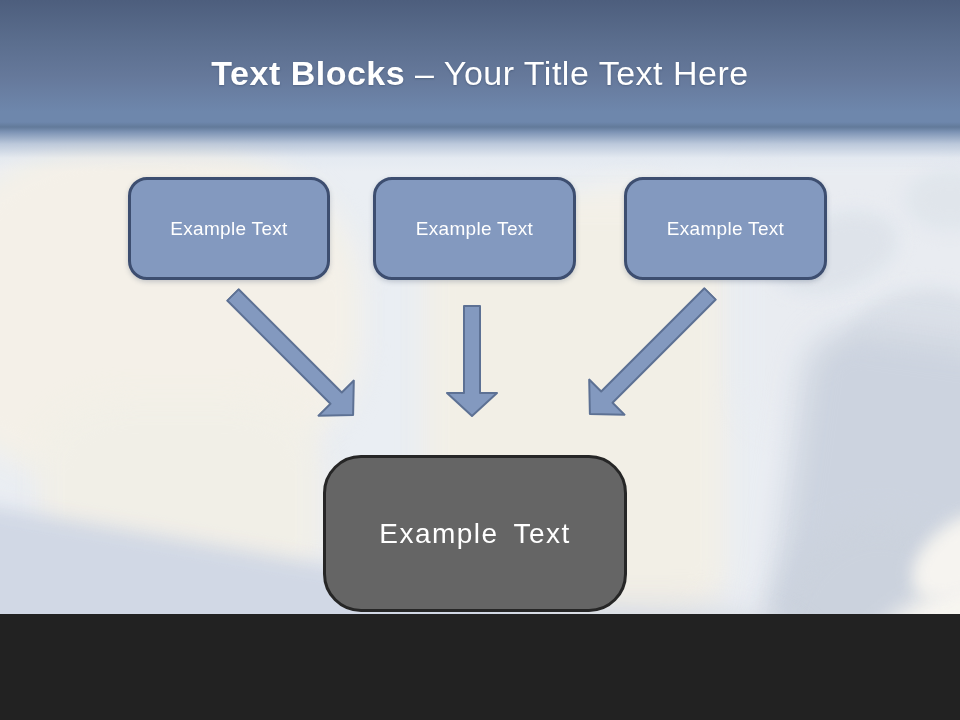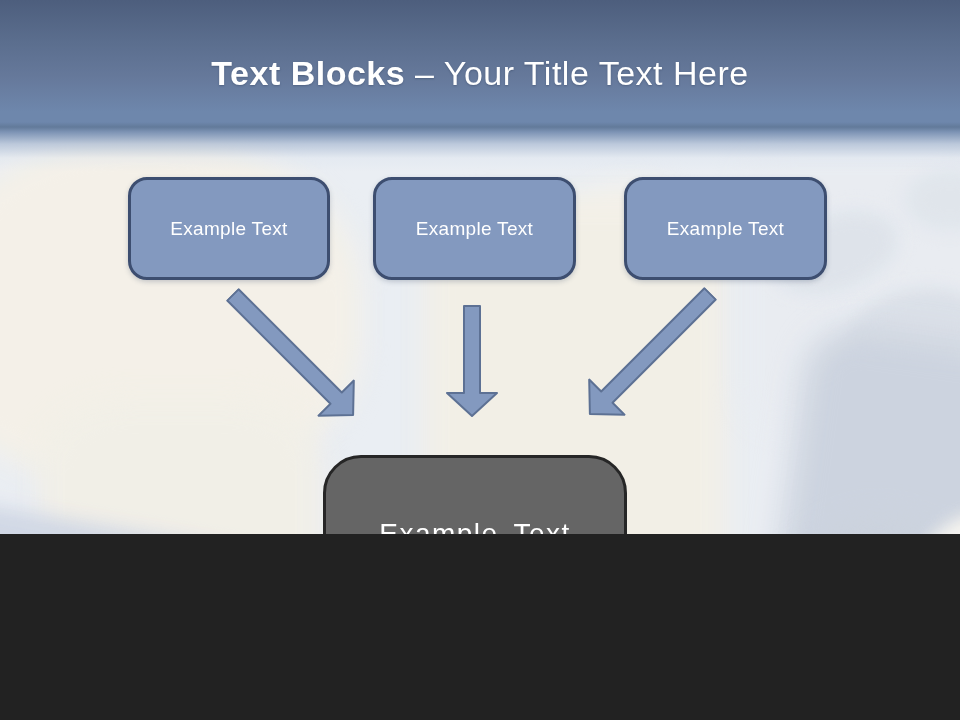--- a/index.html
+++ b/index.html
@@ -1,17 +1,17 @@
 <!DOCTYPE html>
 <html><head>
 <meta charset="utf-8">
 <style>
   html,body{margin:0;padding:0;background:#222;}
   .slide{
-    position:relative;width:960px;height:534px;overflow:hidden;
+    position:relative;width:960px;height:614px;overflow:hidden;
     background:#e9edf3;
     font-family:"Liberation Sans",sans-serif;
   }
   
   .photo{position:absolute;inset:0;overflow:hidden;}
   .blob{position:absolute;filter:blur(14px);}
   .b-left-probe{left:-70px;top:140px;width:430px;height:340px;background:#f4f0e6;border-radius:45% 45% 40% 40%;}
   .b-left-neck{left:40px;top:400px;width:280px;height:210px;background:#f1eee5;border-radius:30%;}
   .b-slab{left:-90px;top:575px;width:920px;height:300px;background:#ccd4e3;transform:rotate(10deg);filter:blur(10px);border-radius:30px;}
   .b-center-probe{left:425px;top:200px;width:300px;height:430px;background:#f2eee4;border-radius:60px;}

